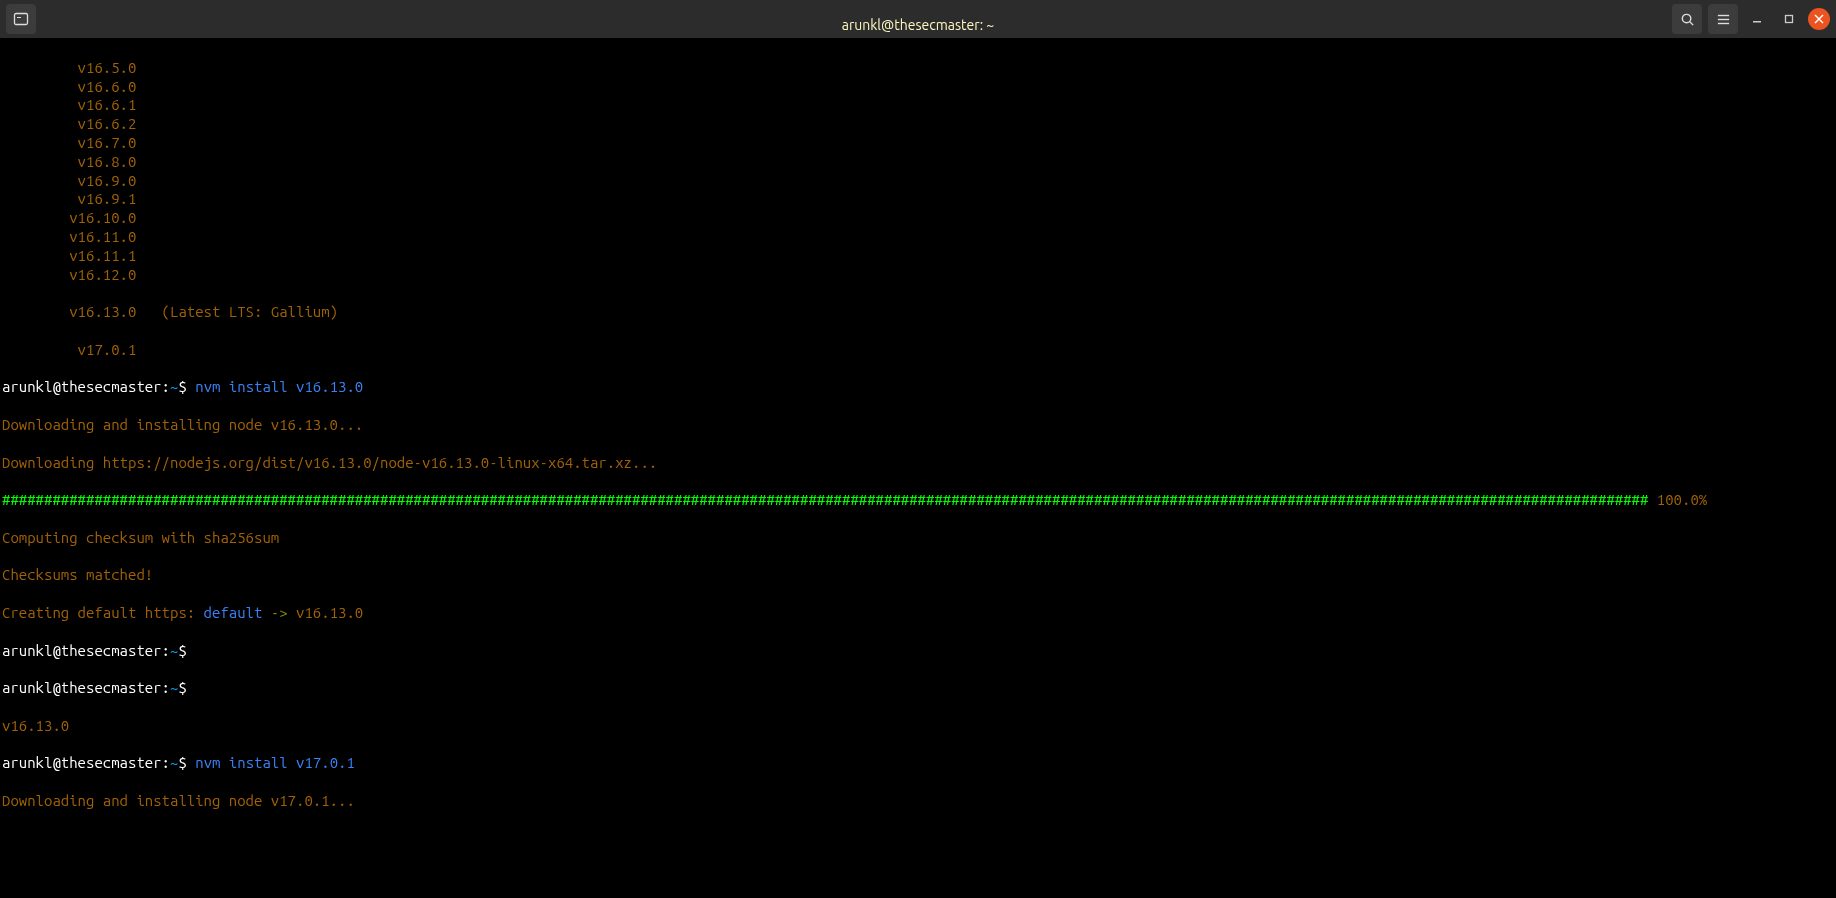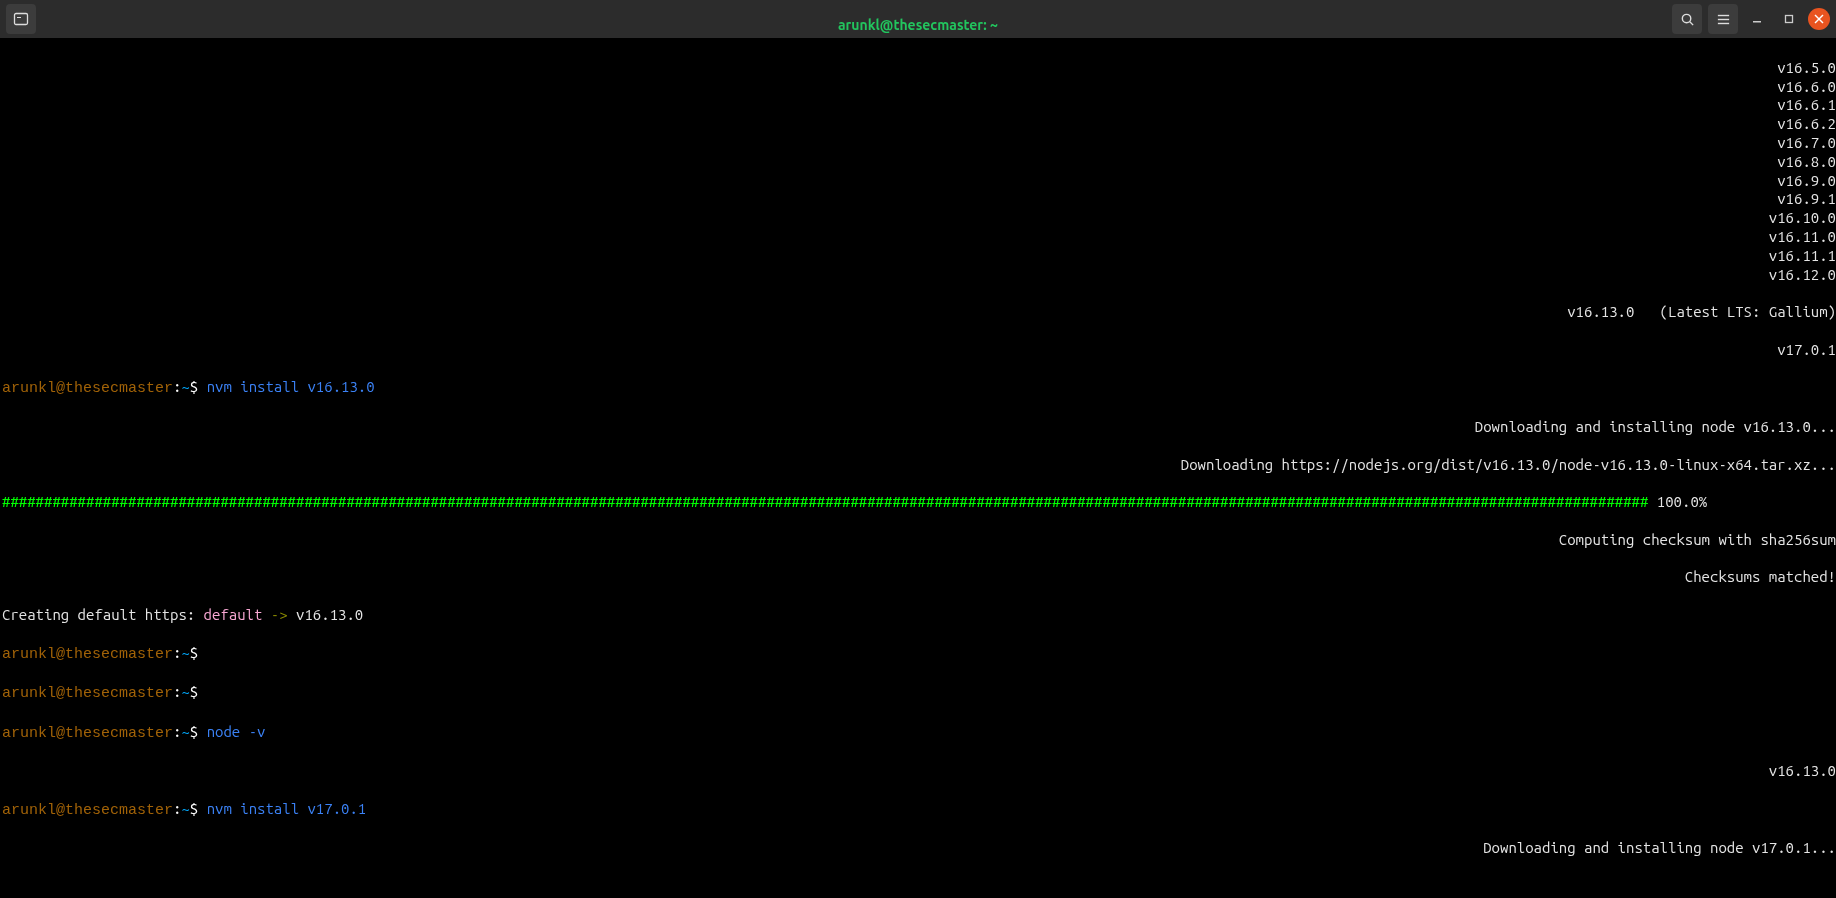--- a/index.html
+++ b/index.html
@@ -22,22 +22,22 @@
 }
 .titlebar-left {
   display: flex;
   align-items: center;
   gap: 6px;
 }
 .titlebar-center {
   position: absolute;
   left: 50%;
   transform: translateX(-50%);
-  color: #22c55e;
-  font-weight: bold;
+  color: #fef9c3;
+  font-weight: normal;
   font-size: 14px;
   margin-top: 12px;
 }
 .titlebar-right {
   display: flex;
   align-items: center;
   gap: 6px;
 }
 .title-btn {
   width: 30px;
@@ -70,25 +70,25 @@
 .terminal {
   background: #000;
   padding: 2px 0 0 2px;
   font-size: 15px;
   line-height: 18.8px;
   white-space: pre;
   letter-spacing: 0px;
   height: calc(100% - 38px);
 }
 .line { white-space: pre; }
-.green { color: #e5e5e5; text-align: right; }
+.green { color: #a16207; }
 .yellow { color: #888800; }
 .white { color: #ffffff; }
-.grey { color: #f9a8d4; }
-.prompt-user { color: #a16207; font-family: Liberation Mono, monospace; }
+.grey { color: #3b82f6; }
+.prompt-user { color: #ffffff; }
 .prompt-path { color: #00aaff; }
 .cmd { color: #3b82f6; }
 .hashes { color: #00ff00; }
 svg { display: block; }
 </style>
 </head>
 <body>
 
 <div class="titlebar">
   <div class="titlebar-left">
@@ -139,21 +139,20 @@
 <div id="post-lts-list"><div class="line green">         v17.0.1</div></div>
 <div class="line"><span class="prompt-user">arunkl@thesecmaster</span><span class="white">:</span><span class="prompt-path">~</span><span class="white">$</span><span class="white"> </span><span class="cmd">nvm install v16.13.0</span></div>
 <div class="line green">Downloading and installing node v16.13.0...</div>
 <div class="line green">Downloading https://nodejs.org/dist/v16.13.0/node-v16.13.0-linux-x64.tar.xz...</div>
 <div class="line"><span class="hashes" id="hash1">####################################################################################################################################################################################################</span><span class="green"> 100.0%</span></div>
 <div class="line green">Computing checksum with sha256sum</div>
 <div class="line green">Checksums matched!</div>
 <div class="line"><span class="green">Creating default https: </span><span class="grey">default</span><span class="yellow"> -&gt; </span><span class="green">v16.13.0</span></div>
 <div class="line"><span class="prompt-user">arunkl@thesecmaster</span><span class="white">:</span><span class="prompt-path">~</span><span class="white">$</span><span class="cmd"></span></div>
 <div class="line"><span class="prompt-user">arunkl@thesecmaster</span><span class="white">:</span><span class="prompt-path">~</span><span class="white">$</span><span class="cmd"></span></div>
-<div class="line"><span class="prompt-user">arunkl@thesecmaster</span><span class="white">:</span><span class="prompt-path">~</span><span class="white">$</span><span class="white"> </span><span class="cmd">node -v</span></div>
 <div class="line green">v16.13.0</div>
 <div class="line"><span class="prompt-user">arunkl@thesecmaster</span><span class="white">:</span><span class="prompt-path">~</span><span class="white">$</span><span class="white"> </span><span class="cmd">nvm install v17.0.1</span></div>
 <div class="line green">Downloading and installing node v17.0.1...</div>
 
 
 
 
 
 
 

